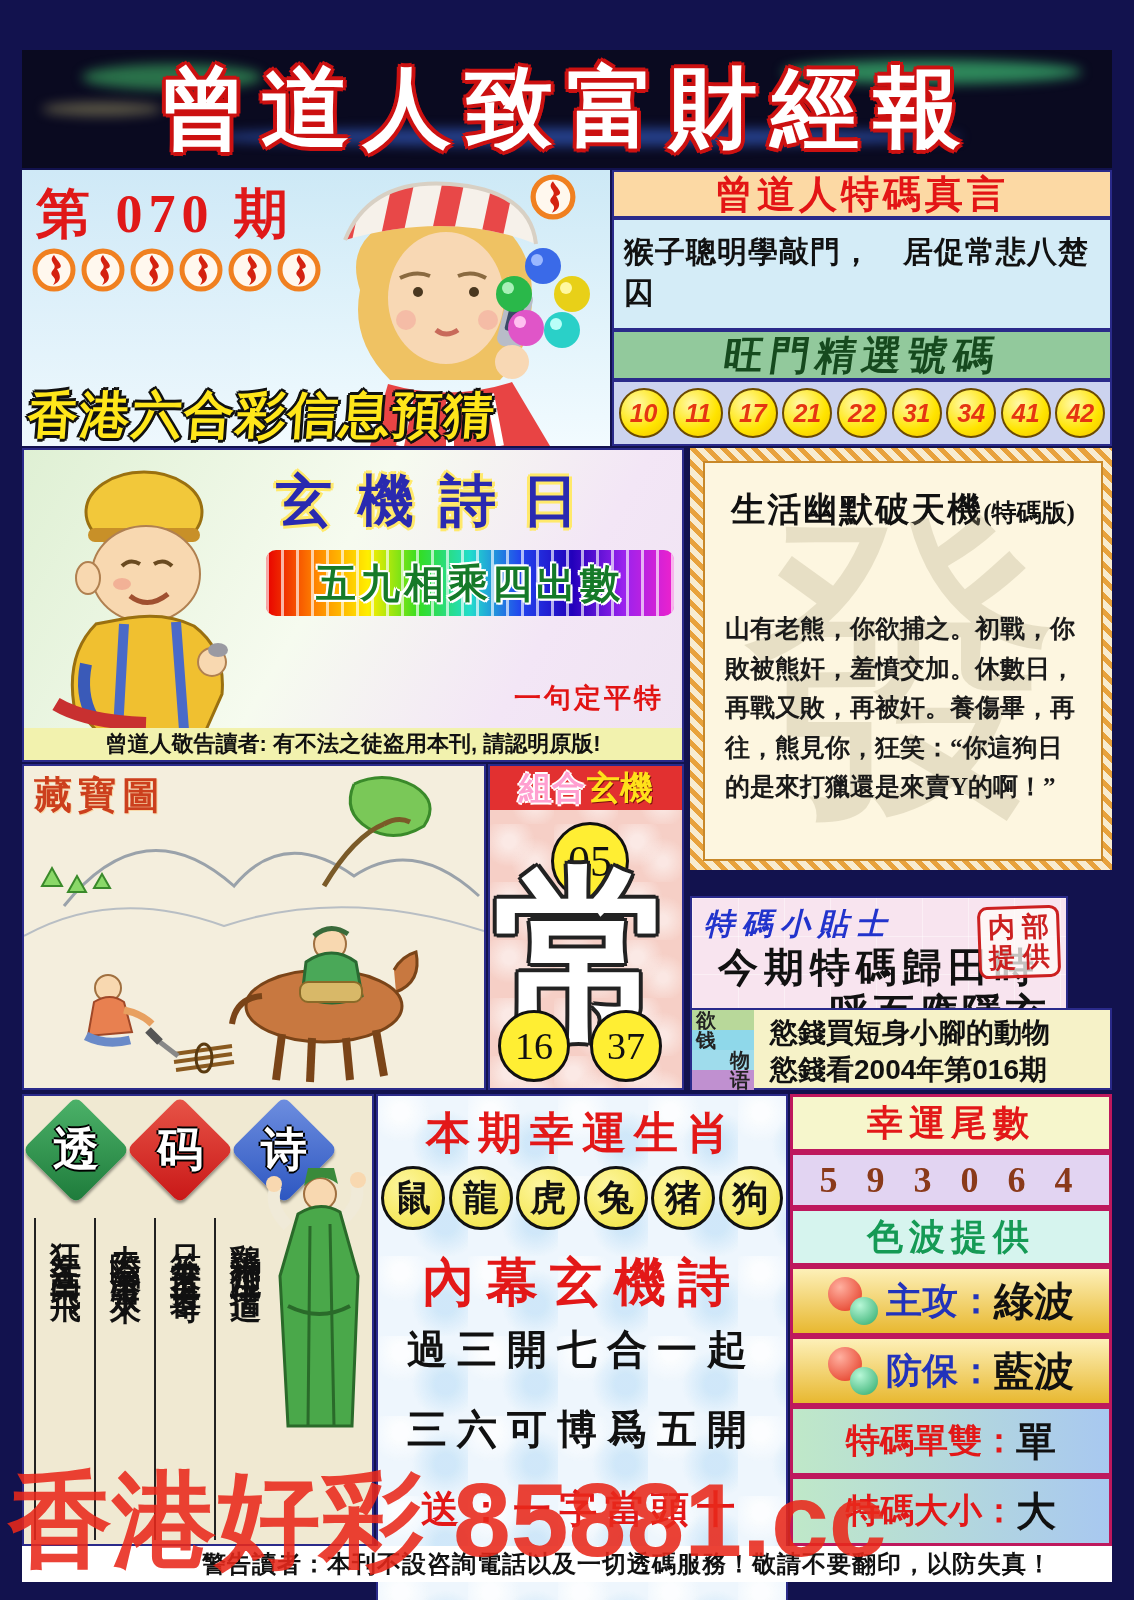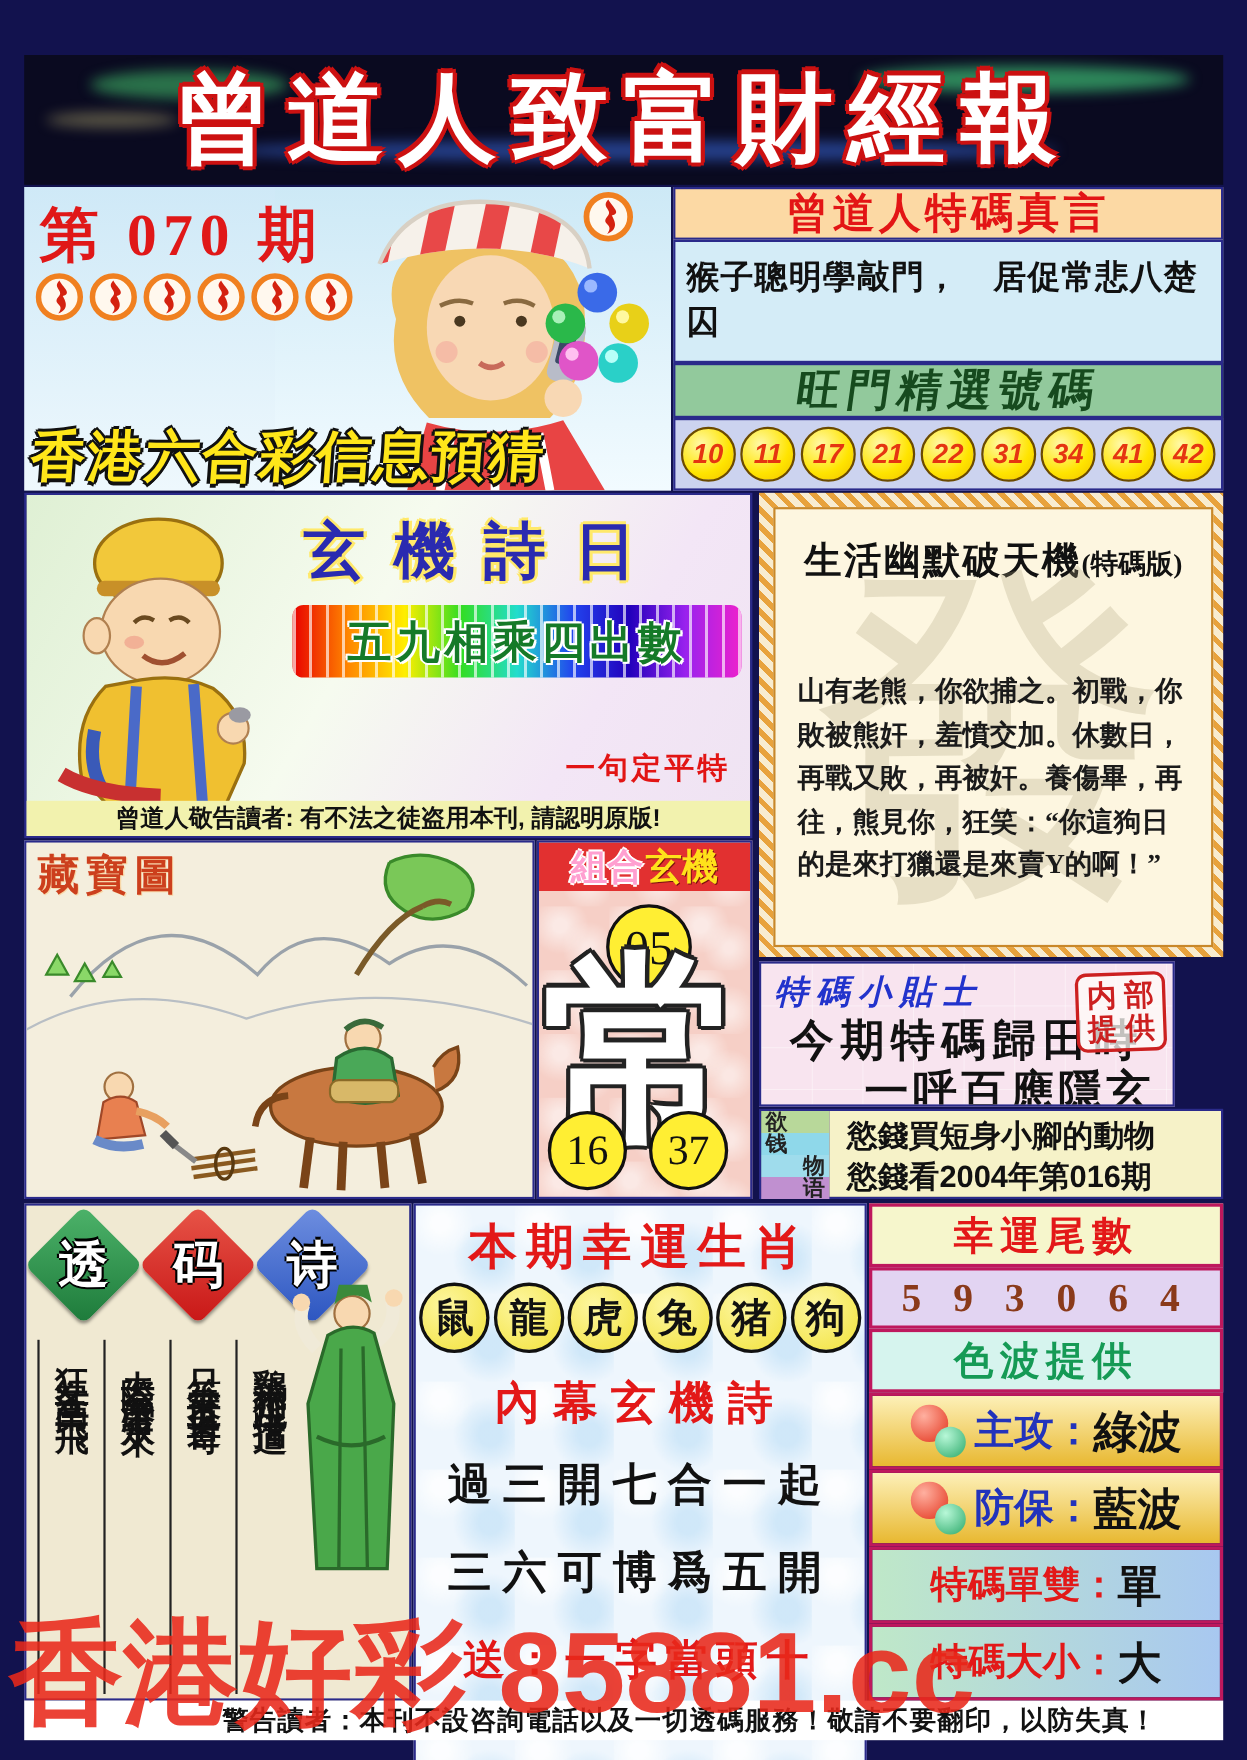--- a/index.html
+++ b/index.html
@@ -74,21 +74,21 @@
   #combo-header .h2{font-size:33px;font-weight:bold;color:#ffe11a;text-shadow:1px 1px 0 #7a1010;}
   .ycirc{border-radius:50%;background:#ffee33;border:3px solid #111;color:#111;display:flex;align-items:center;justify-content:center;
          font-family:"Liberation Serif","DejaVu Serif",serif;font-weight:normal;}
   #combo-top{position:absolute;left:61px;top:56px;width:72px;height:72px;font-size:44px;}
   #combo-char{position:absolute;left:0;top:98px;width:100%;text-align:center;font-size:185px;line-height:1;color:#fff;font-weight:bold;font-family:"Liberation Serif","DejaVu Serif",serif;
     text-shadow:-4px 0 #222,4px 0 #222,0 -4px #222,0 4px #222,3px 3px #222,-3px -3px #222,3px -3px #222,-3px 3px #222;}
   #combo-b1{position:absolute;left:8px;bottom:6px;width:66px;height:66px;font-size:38px;}
   #combo-b2{position:absolute;right:20px;bottom:6px;width:66px;height:66px;font-size:38px;}
 
   
-  #tips{left:690px;top:874px;width:378px;height:132px;background:#f8e4ef;overflow:hidden;
+  #tips{left:690px;top:896px;width:378px;height:132px;background:#f8e4ef;overflow:hidden;
     background-image:linear-gradient(rgba(255,255,255,.4) 1px,transparent 1px),linear-gradient(90deg,rgba(255,255,255,.4) 1px,transparent 1px);background-size:46px 38px;text-decoration:underline;}
   #tips-title{position:absolute;left:12px;top:6px;font-size:30px;font-weight:bold;color:#2233cc;letter-spacing:8px;font-family:"Liberation Serif","DejaVu Serif",serif;font-style:italic;}
   #tips-l1{position:absolute;left:26px;top:42px;font-size:40px;font-weight:bold;color:#111;letter-spacing:6px;font-family:"Liberation Serif","DejaVu Serif",serif;}
   #tips-l2{position:absolute;left:94px;top:88px;font-size:40px;font-weight:bold;color:#111;letter-spacing:4px;font-family:"Liberation Serif","DejaVu Serif",serif;}
   #seal{position:absolute;right:6px;top:8px;border:3px solid #cc2020;border-radius:10px;background:rgba(255,252,248,.75);
     display:grid;grid-template-columns:34px 34px;padding:3px 4px;transform:rotate(-2deg);z-index:3;}
   #seal span{color:#cc2020;font-size:27px;font-weight:bold;text-align:center;line-height:30px;font-family:"Liberation Serif","DejaVu Serif",serif;}
 
   
   #wish{left:690px;top:1008px;width:422px;height:82px;display:flex;}
@@ -112,21 +112,21 @@
   #green-figure{position:absolute;right:2px;top:60px;}
 
   
   #lucky{left:376px;top:1094px;width:412px;height:513px;background-color:#eef6fd;overflow:hidden;
     background-image:radial-gradient(circle at 25% 20%,rgba(255,255,255,.8) 0 8px,transparent 30px),radial-gradient(circle at 75% 60%,rgba(200,228,248,.8) 0 10px,transparent 34px);
     background-size:90px 80px;}
   #lucky-title{position:absolute;top:8px;width:100%;text-align:center;font-size:44px;font-weight:bold;color:#e31818;letter-spacing:8px;font-family:"Liberation Serif","DejaVu Serif",serif;}
   #zodiac-row{position:absolute;top:70px;left:0;width:100%;display:flex;justify-content:space-evenly;}
   .zball{width:58px;height:58px;border-radius:50%;background:radial-gradient(circle at 35% 30%,#fdf6a0,#f2e23a);border:3px solid #111;color:#111;
          font-size:36px;font-weight:bold;display:flex;align-items:center;justify-content:center;font-family:"Liberation Serif","DejaVu Serif",serif;}
-  #inner-title{position:absolute;top:152px;width:100%;text-align:center;font-size:41px;font-weight:bold;color:#e31818;letter-spacing:12px;font-family:"Liberation Serif","DejaVu Serif",serif;}
+  #inner-title{position:absolute;top:152px;width:100%;text-align:center;font-size:52px;font-weight:bold;color:#e31818;letter-spacing:12px;font-family:"Liberation Serif","DejaVu Serif",serif;}
   .lucky-line{position:absolute;width:100%;text-align:center;font-size:40px;font-weight:bold;color:#111;letter-spacing:10px;font-family:"Liberation Serif","DejaVu Serif",serif;}
   #lucky-p1{top:226px;} #lucky-p2{top:306px;}
   #gift-line{position:absolute;top:388px;width:100%;text-align:center;font-size:38px;font-weight:bold;color:#e31818;letter-spacing:8px;font-family:"Liberation Serif","DejaVu Serif",serif;}
 
   
   .rp{left:790px;width:322px;box-sizing:border-box;border:3px solid #be185d;position:absolute;display:flex;align-items:center;justify-content:center;}
   #rp-tailhdr{top:1094px;height:58px;background:#f6f6cc;font-size:36px;font-weight:bold;color:#e31818;letter-spacing:6px;}
   #rp-tailnums{top:1152px;height:56px;background:#e2d4f2;font-size:36px;font-weight:bold;color:#8a3a1a;letter-spacing:10px;font-family:"Liberation Serif","DejaVu Serif",serif;}
   #rp-wave{top:1208px;height:58px;background:#d6f4ee;font-size:36px;font-weight:bold;color:#159a55;letter-spacing:6px;}
   .gold{background:linear-gradient(180deg,#fdf0b8,#e8b830);}

